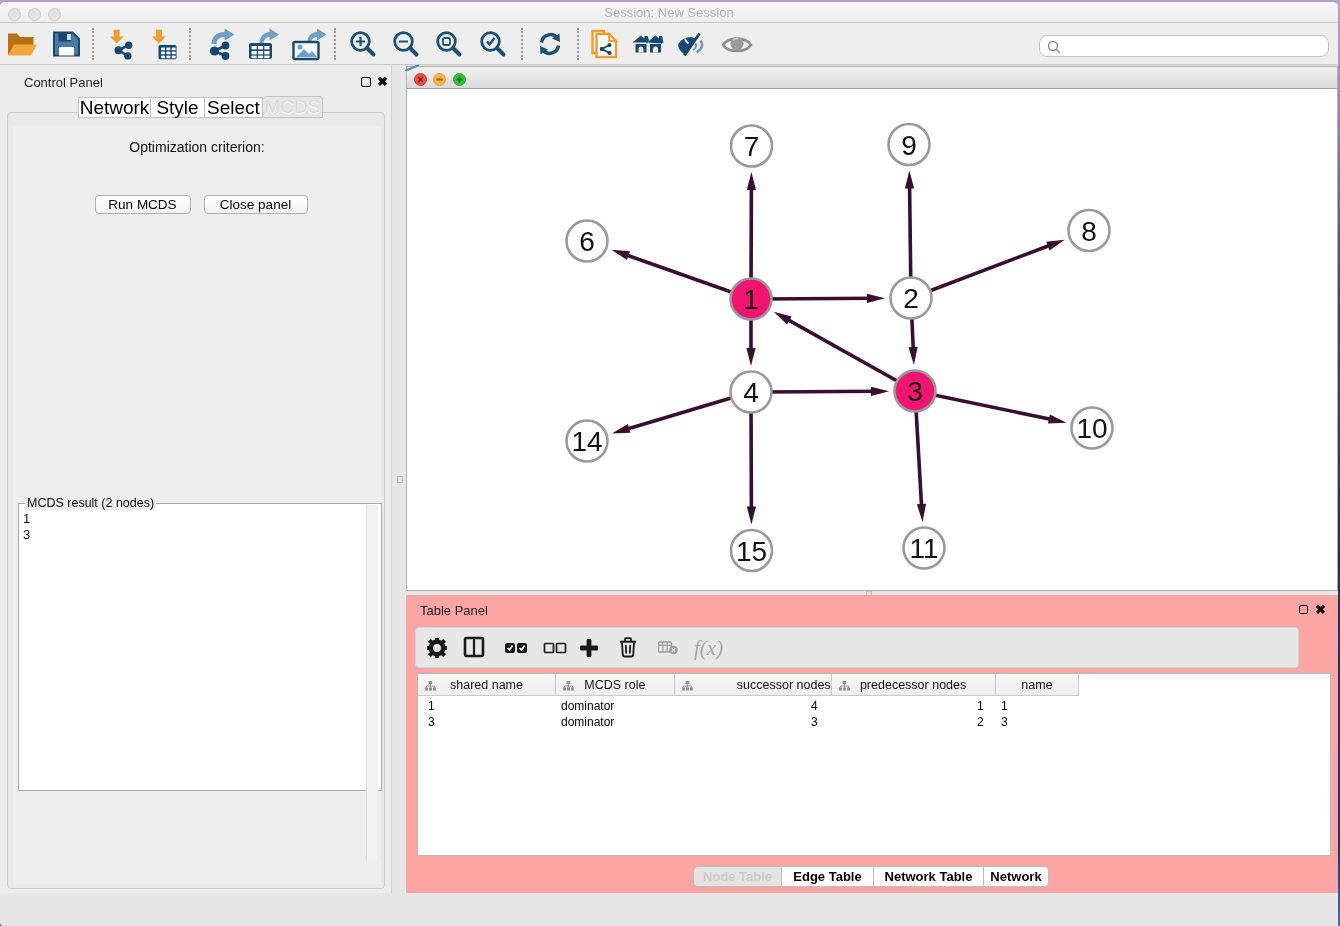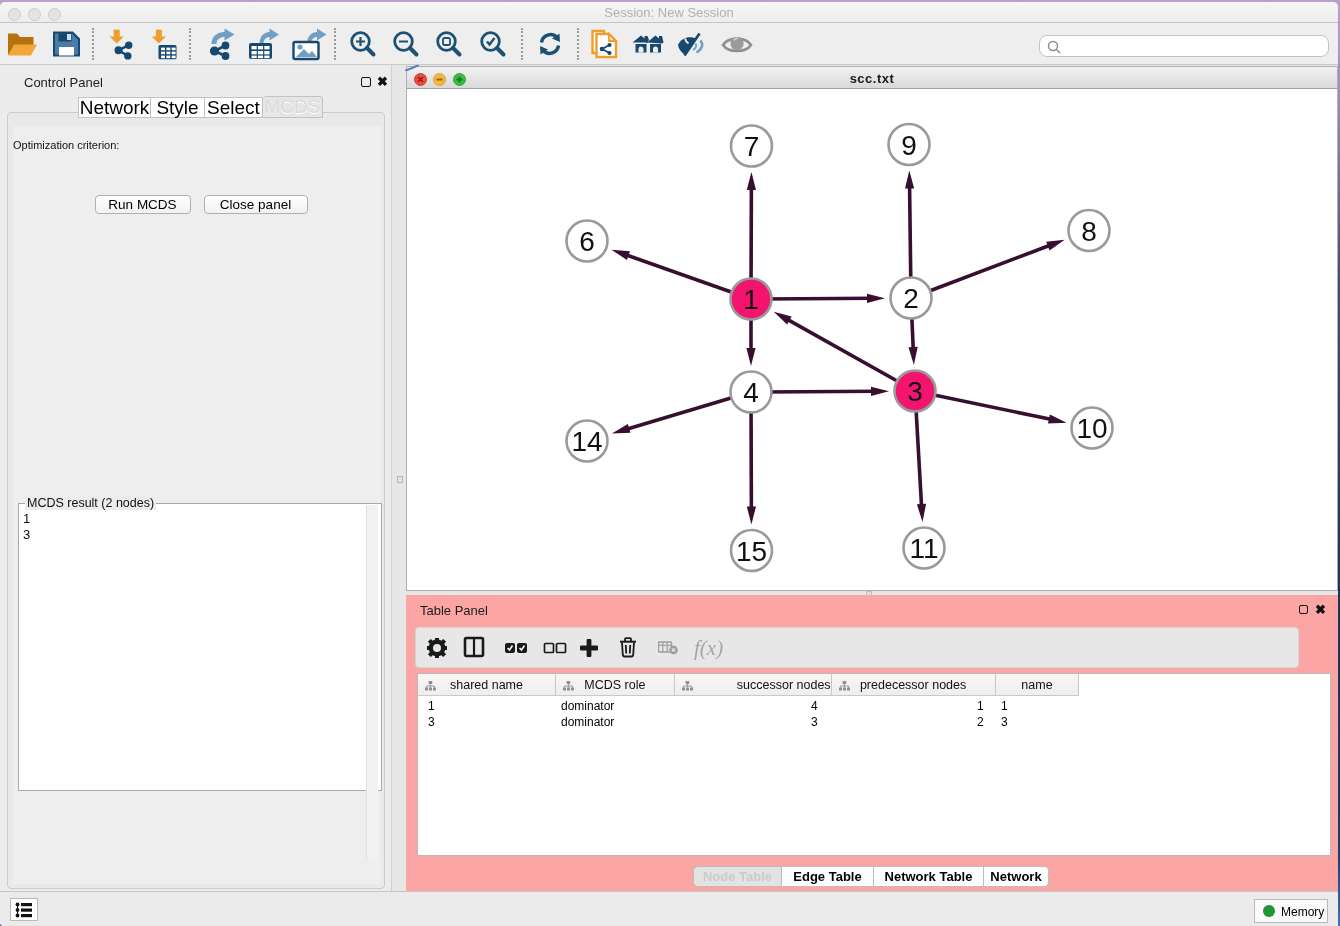--- a/index.html
+++ b/index.html
@@ -178,21 +178,21 @@
 <div id="cpanel">
   <div class="paneltitle" style="position:absolute;left:24px;top:10px;">Control Panel</div>
   <div class="floatbox" style="left:361px;top:12px;"></div>
   <div class="closex" style="left:377px;top:9px;">✖</div>
   <div class="tab" style="left:78px;width:73px;border-left:1px solid #c2c2c2;">Network</div>
   <div class="tab" style="left:151px;width:54px;">Style</div>
   <div class="tab" style="left:205px;width:58px;">Select</div>
   <div class="tab" style="left:263px;width:60px;top:31px;height:22px;background:#e6e6e6;color:#d9d9d9;border-radius:4px 4px 0 0;text-shadow:0 1px 0 #fff;">MCDS</div>
   <div id="tabpane">
     <div id="mcdsinner">
-      <div style="position:absolute;left:0;top:13px;width:100%;font-size:11px;color:#111;">Optimization criterion:</div>
+      <div style="position:absolute;left:0;top:13px;width:100%;text-align:center;font-size:14px;color:#111;">Optimization criterion:</div>
       <div class="btn" style="left:81.5px;top:69px;width:96px;height:19px;line-height:17px;">Run MCDS</div>
       <div class="btn" style="left:190.5px;top:69px;width:104px;height:19px;line-height:17px;">Close panel</div>
     </div>
   </div>
   <div style="position:absolute;z-index:2;left:18px;top:438px;width:364px;height:288px;border:1px solid #a9a9a9;background:#fff;">
     <div style="position:absolute;left:6px;top:-8px;background:#ececec;padding:0 2px;font-size:12.5px;color:#111;">MCDS result (2 nodes)</div>
     <div style="position:absolute;left:4px;top:7px;font-size:13px;color:#111;line-height:16px;">1<br>3</div>
     <div style="position:absolute;right:3px;top:1px;width:12px;height:355px;background:#f2f2f2;border-left:1px solid #e0e0e0;"></div>
   </div>
 </div>
@@ -211,21 +211,20 @@
     <div class="light" style="left:26px;background:#f5b53f;border:1px solid #e0a030;">
           <svg width="11" height="11" viewBox="0 0 11 11" style="position:absolute;left:0;top:0">
             <path d="M2.5 5.5 L8.5 5.5" stroke="#99661a" stroke-width="1.8"></path>
           </svg>
         </div>
     <div class="light" style="left:45.5px;background:#3dbb41;border:1px solid #2fa634;">
           <svg width="11" height="11" viewBox="0 0 11 11" style="position:absolute;left:0;top:0">
             <path d="M5.5 2.5 L5.5 8.5 M2.5 5.5 L8.5 5.5" stroke="#1a7a1e" stroke-width="1.8"></path>
           </svg>
         </div>
-    <div style="position:absolute;left:0;top:4px;width:100%;text-align:center;font-size:13px;font-weight:bold;color:#1a1a1a;letter-spacing:0.5px;">scc.txt</div>
   </div>
   <div id="netbody">
   <svg width="930" height="503" viewBox="0 0 930 503" style="position:absolute;left:0;top:0" font-family="Liberation Sans, sans-serif">
 <line x1="344.0" y1="210.0" x2="344.4" y2="93.0" stroke="#380e31" stroke-width="3.6"></line>
 <polygon points="344.4,83.0 349.0,101.0 339.8,101.0" fill="#380e31"></polygon>
 <line x1="344.0" y1="210.0" x2="213.9" y2="164.0" stroke="#380e31" stroke-width="3.6"></line>
 <polygon points="204.5,160.7 223.0,162.3 219.9,171.0" fill="#380e31"></polygon>
 <line x1="344.0" y1="210.0" x2="468.0" y2="209.2" stroke="#380e31" stroke-width="3.6"></line>
 <polygon points="478.0,209.2 460.0,213.9 460.0,204.7" fill="#380e31"></polygon>
 <line x1="344.0" y1="210.0" x2="344.0" y2="267.0" stroke="#380e31" stroke-width="3.6"></line>
@@ -399,32 +398,13 @@
         <div style="position:absolute;left:256.6px;top:41px;width:143px;text-align:right;font-size:12px;">3</div>
         <div style="position:absolute;left:413.6px;top:41px;width:152px;text-align:right;font-size:12px;">2</div>
         <div style="position:absolute;left:583px;top:41px;font-size:12px;">3</div>
   </div>
   <div class="btab" style="top:271px;left:287px;width:89px;background:#e3e3e3;color:#cbcbcb;border-radius:5px 0 0 5px;border-left:1px solid #bdbdbd;font-weight:bold;">Node Table</div>
   <div class="btab" style="top:271px;left:376px;width:92px;">Edge Table</div>
   <div class="btab" style="top:271px;left:468px;width:110px;">Network Table</div>
   <div class="btab" style="top:271px;left:578px;width:65px;border-radius:0 5px 5px 0;">Network</div>
 </div>
 
-<div id="statusbar">
-  <div id="listbtn">
-        <svg width="24" height="20" viewBox="0 0 24 20" style="position:absolute;left:1px;top:0.5px">
-    <g fill="#111">
-            <circle cx="5.5" cy="4.5" r="1.9"></circle>
-            <circle cx="5.5" cy="10" r="1.9"></circle>
-            <circle cx="5.5" cy="15.5" r="1.9"></circle>
-    <rect x="5" y="5.5" width="1" height="9"></rect>
-    <rect x="9" y="3" width="11" height="3.2"></rect>
-            <rect x="9" y="8.5" width="11" height="3.2"></rect>
-            <rect x="9" y="14" width="11" height="3.2"></rect>
-          </g>
-  </svg>
-      </div>
-  <div id="memorybtn">
-        <span style="position:absolute;left:8px;top:5px;width:12px;height:12px;border-radius:50%;background:#1f9632;"></span>
-        <span style="position:absolute;left:26px;top:5px;">Memory</span>
-      </div>
-</div>
 </div>
 
 </body></html>

